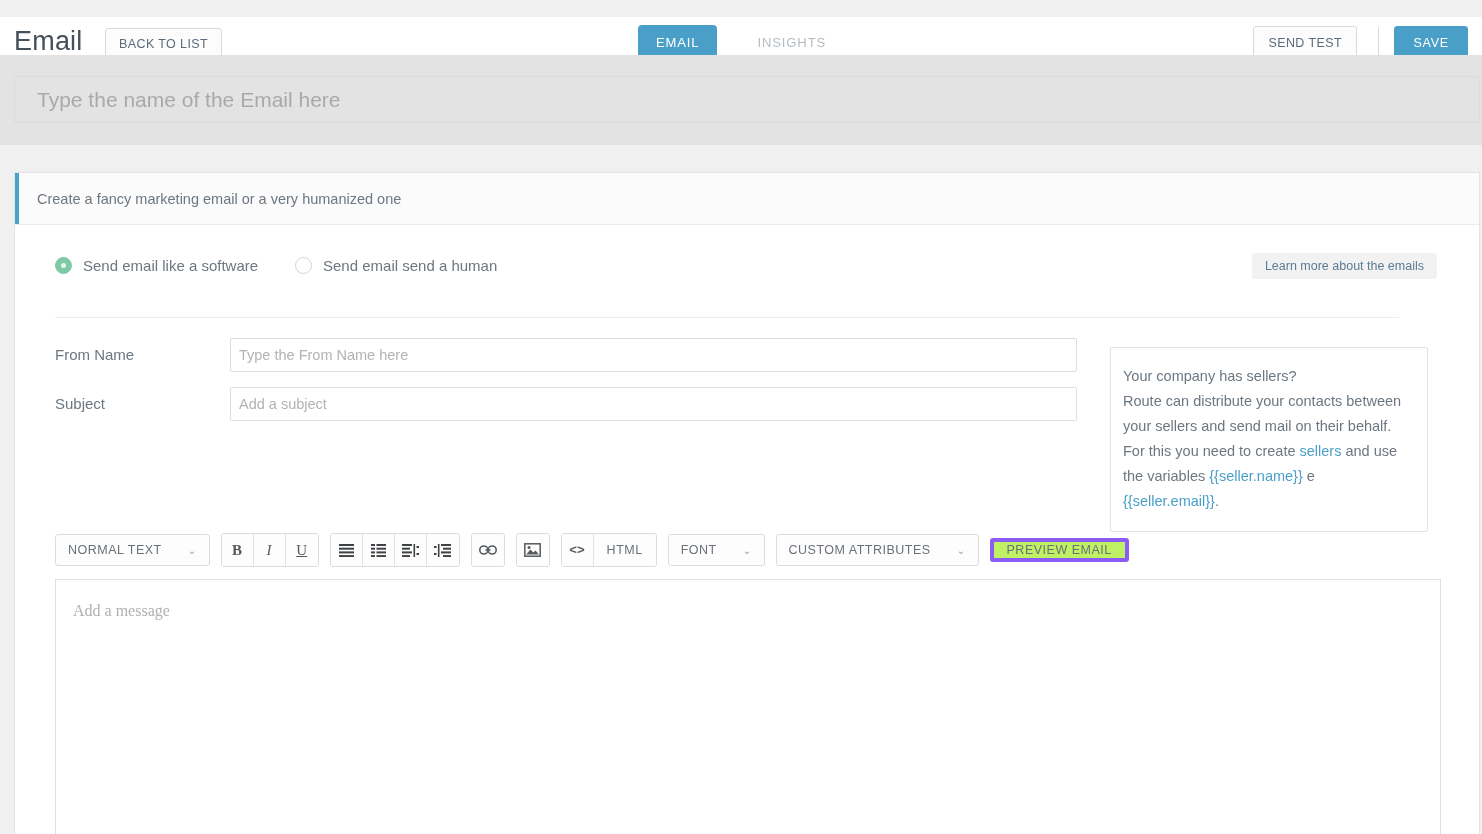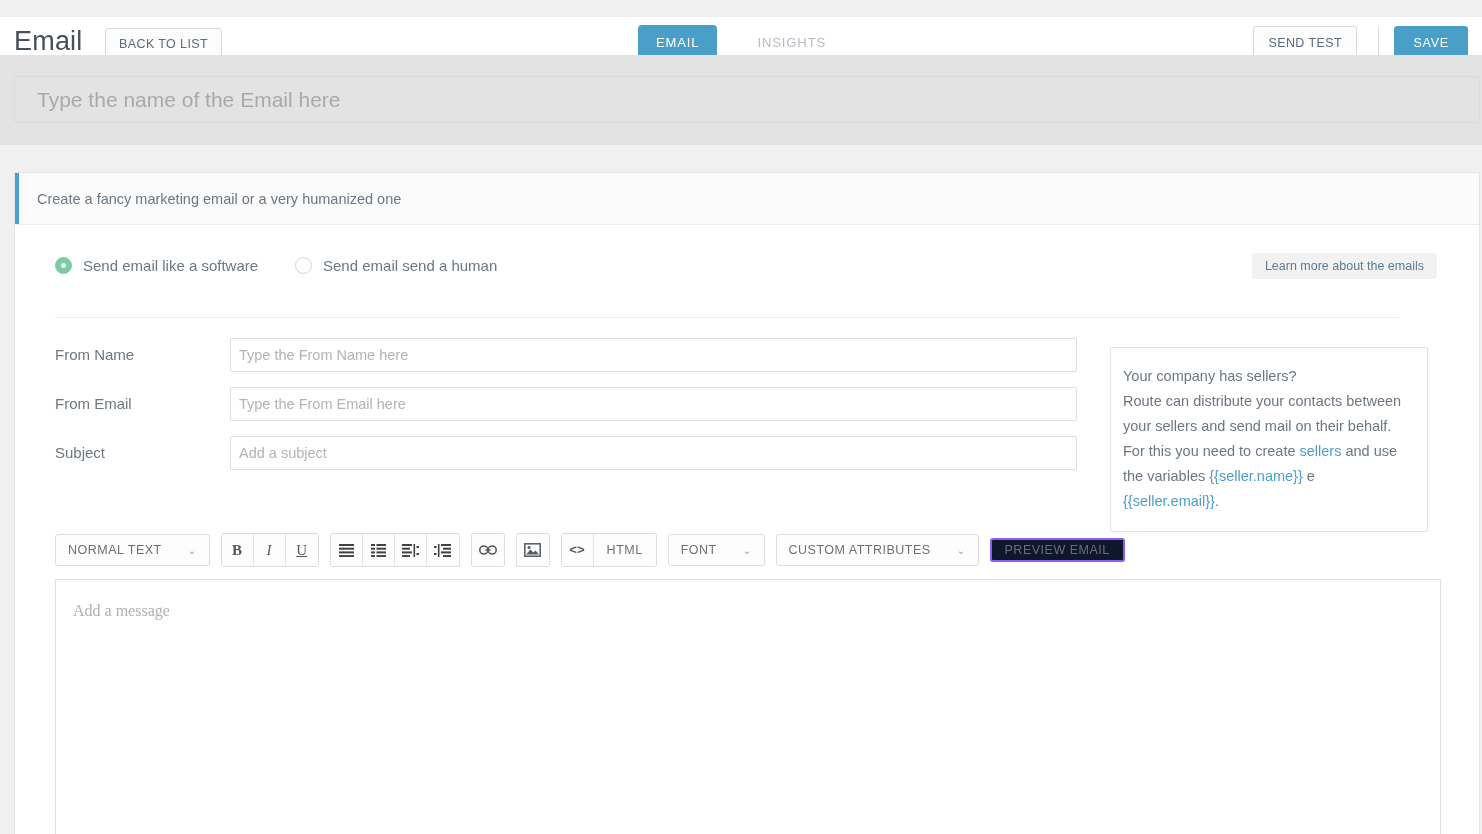--- a/index.html
+++ b/index.html
@@ -191,21 +191,21 @@
              font-size: 12.5px; color: #6a7077; }
   .tb-select {
     height: 32px; padding: 0 12px;
     display: flex; align-items: center; gap: 26px;
     border: 1px solid #dcdcdc; border-radius: 3px; background: #fdfdfd;
     font-size: 12.5px; color: #6a7077; letter-spacing: .5px;
     cursor: pointer; white-space: nowrap;
   }
   .tb-plain {
     height: 24px; padding: 0 13px; display: flex; align-items: center;
-    border: 2px solid #8b5cf6; border-radius: 3px; background: #0f172a;
+    border: 4px solid #8b5cf6; border-radius: 3px; background: #bef264;
     font-size: 12.5px; color: #6a7077; letter-spacing: .5px; cursor: pointer;
     white-space: nowrap;
   }
   .caret { color: #9aa0a6; font-size: 10px; }
   .bold-i { font-weight: bold; font-family: "Liberation Serif", serif; font-size: 15px; }
   .ital-i { font-style: italic; font-family: "Liberation Serif", serif; font-size: 15px; }
   .und-i  { text-decoration: underline; font-family: "Liberation Serif", serif; font-size: 15px; }
   .code-i { font-family: "Liberation Mono", monospace; font-weight: bold; font-size: 13px; }
 
   
@@ -259,24 +259,20 @@
     </div>
     <div class="learn-more">Learn more about the emails</div>
   </div>
 
   <div class="divider"></div>
 
   <div class="form">
     <div class="field-row">
       <span class="field-label">From Name</span>
       <input class="field-input" placeholder="Type the From Name here" style="">
-    </div>
-    <div class="field-row">
-      <span class="field-label">From Email</span>
-      <input class="field-input" placeholder="Type the From Email here" style="">
     </div>
     <div class="field-row">
       <span class="field-label">Subject</span>
       <input class="field-input" placeholder="Add a subject" style="">
     </div>
   </div>
 
   <div class="sellers-box">
     <span>Your company has sellers?</span><br>
     <span>Route can distribute your contacts between your sellers and send mail on their behalf. For this you need to create</span>

